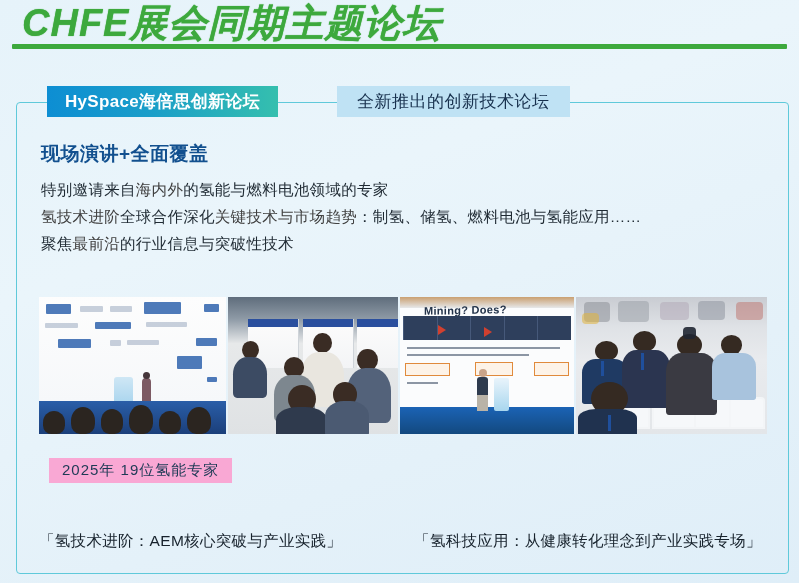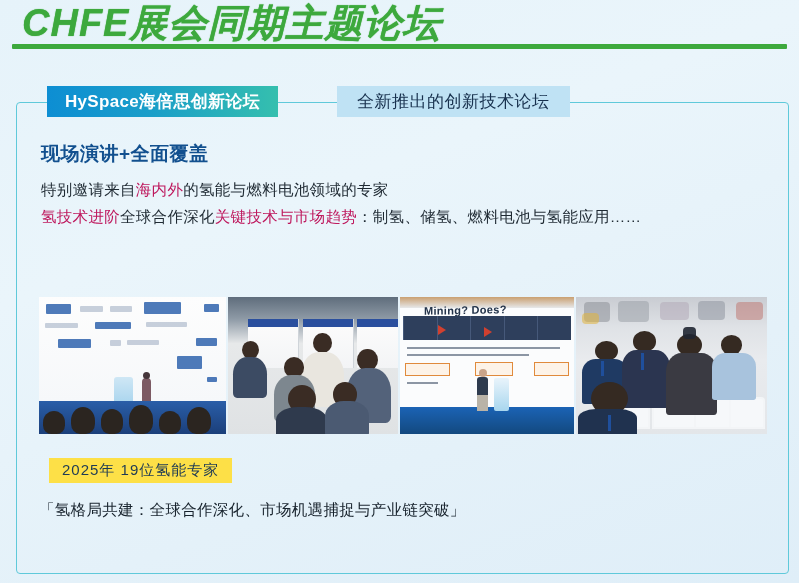--- a/index.html
+++ b/index.html
@@ -103,21 +103,21 @@
     letter-spacing: 0.5px;
     margin-bottom: 9px;
   }
   .body-line {
     font-size: 15.5px;
     color: #1f2a33;
     line-height: 27px;
     letter-spacing: 0.3px;
     white-space: nowrap;
   }
-  .hl { color: #be185d; }
+  .hl { color: #404040; }
 
   
   .photo-strip {
     position: absolute;
     left: 22px;
     top: 194px;
     width: 728px;
     height: 137px;
     display: flex;
     gap: 2px;
@@ -260,21 +260,21 @@
 
   
   .expert-badge {
     position: absolute;
     left: 32px;
     top: 355px;
     height: 25px;
     padding: 0 13px;
     display: flex;
     align-items: center;
-    background: #fde047;
+    background: #f9a8d4;
     color: #1d3a55;
     font-size: 15px;
     letter-spacing: 1px;
     white-space: nowrap;
   }
 
   
   .quote-row-1 { position: absolute; left: 22px; top: 397px; }
   .quote-row-2 {
     position: absolute; left: 22px; top: 428px;
@@ -309,20 +309,23 @@
 
     <div class="body-line">
       <span>特别邀请来自</span><span class="hl">海内外</span><span>的氢能与燃料电池领域的专家</span>
     </div>
 
     <div class="body-line">
       <span class="hl">氢技术进阶</span><span>全球合作深化</span><span class="hl">关键技术与市场趋势</span><span>：制氢、储氢、燃料电池与氢能应用……</span>
     </div>
 
 
+    <div class="body-line">
+      <span>聚焦</span><span class="hl">最前沿</span><span>的行业信息与突破性技术</span>
+    </div>
   </div>
 
   <div class="photo-strip">
 
     <div class="photo p1">
       <div class="wall">
         <div class="logo" style="left:4%;top:7%;width:13%;height:9%;"></div>
         <div class="logo ghost" style="left:22%;top:9%;width:12%;height:5%;"></div>
         <div class="logo ghost" style="left:38%;top:9%;width:12%;height:5%;"></div>
         <div class="logo" style="left:56%;top:5%;width:20%;height:11%;"></div>
@@ -424,17 +427,18 @@
       <div class="person" style="left:71%;top:41%;width:23%;height:34%;background:#a8c3dd;"></div>
 
       <div class="phead" style="left:8%;top:62%;width:19%;height:24%;"></div>
       <div class="person" style="left:1%;top:82%;width:31%;height:22%;background:#20324f;"></div>
       <div class="lanyard" style="left:17%;top:86%;height:12%;"></div>
     </div>
   </div>
 
   <div class="expert-badge">2025年   19位氢能专家</div>
 
-  <div class="quote-row-1">
-    <span class="quote">「氢格局共建：全球合作深化、市场机遇捕捉与产业链突破」</span>
+  <div class="quote-row-2">
+    <span class="quote q-left">「氢技术进阶：AEM核心突破与产业实践」</span>
+    <span class="quote q-right">「氢科技应用：从健康转化理念到产业实践专场」</span>
   </div>
 
 </div>
 
 </body></html>

